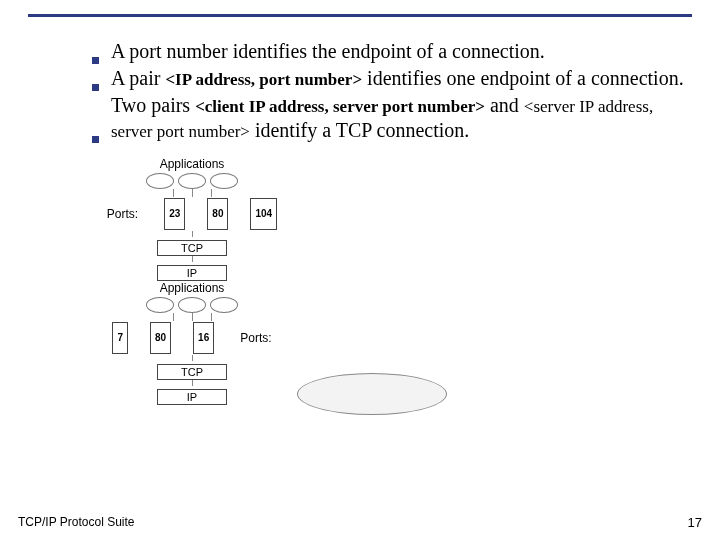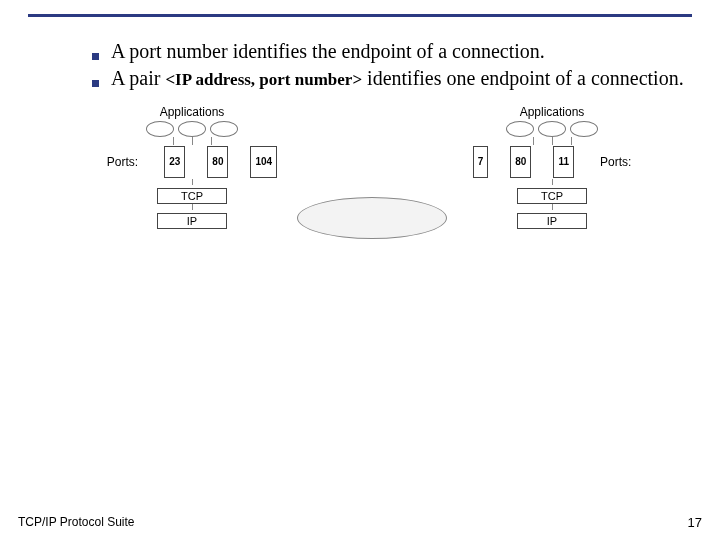--- a/index.html
+++ b/index.html
@@ -40,21 +40,21 @@
   .l1-text {
     font-size: 26px;
     font-weight: bold;
   }
   .level2-wrap {
     margin-left: 64px;
     margin-top: 6px;
   }
   .level2 {
     display: flex;
-    align-items: center;
+    align-items: flex-end;
     margin-bottom: 2px;
   }
   .bullet-sq-sm {
     width: 7px; height: 7px;
     background: #2b3a82;
     margin-top: 9px;
     margin-right: 12px;
     flex: 0 0 auto;
   }
   .l2-text {
@@ -63,20 +63,21 @@
   }
   .l2-text .sm { font-size: 17px; }
   .l2-text .sm-bold { font-size: 17px; font-weight: bold; }
   .diagram {
     margin: 14px 0 0 64px;
     width: 560px;
   }
   .diagram-row {
     display: flex;
     justify-content: space-between;
+    flex-direction: column;
   }
   .host {
     width: 200px;
     font-family: Arial, Helvetica, sans-serif;
     font-size: 12px;
     color: #000;
   }
   .apps-label {
     text-align: center;
     margin-bottom: 2px;
@@ -167,20 +168,26 @@
       <div class="l2-text">A port number identifies the endpoint of a connection.</div>
     </div>
 
     <div class="level2">
       <div class="bullet-sq-sm"></div>
       <div class="l2-text">
         <span>A pair  </span><span class="sm-bold">&lt;IP address, port number&gt;</span><span> identifies one endpoint of a connection.</span>
       </div>
     </div>
 
+    <div class="level2">
+      <div class="bullet-sq-sm"></div>
+      <div class="l2-text">
+        <span>Two pairs </span><span class="sm-bold">&lt;client IP address, server port number&gt;</span><span> and </span><span class="sm">&lt;server IP address, server port number&gt;</span><span> identify a TCP connection.</span>
+      </div>
+    </div>
   </div>
 
   <div class="diagram">
     <div class="diagram-row">
 
       <div class="host">
         <div class="apps-label">Applications</div>
         <div class="ovals">
           <div class="oval"></div>
           <div class="oval"></div>
@@ -211,21 +218,21 @@
           <div class="oval"></div>
         </div>
         <div class="lines">
             <div class="vline"></div>
             <div class="vline"></div>
             <div class="vline"></div>
           </div>
         <div class="ports-row">
           <span class="port-box">7</span>
           <span class="port-box">80</span>
-          <span class="port-box">11</span>
+          <span class="port-box">16</span>
           <span class="ports-label right">Ports:</span>
         </div>
         <div class="connector-down"></div>
         <div class="stack-box">TCP</div>
         <div class="connector-down"></div>
         <div class="stack-box">IP</div>
       </div>
     </div>
     <div class="cloud-wrap">
       <div class="cloud"></div>

